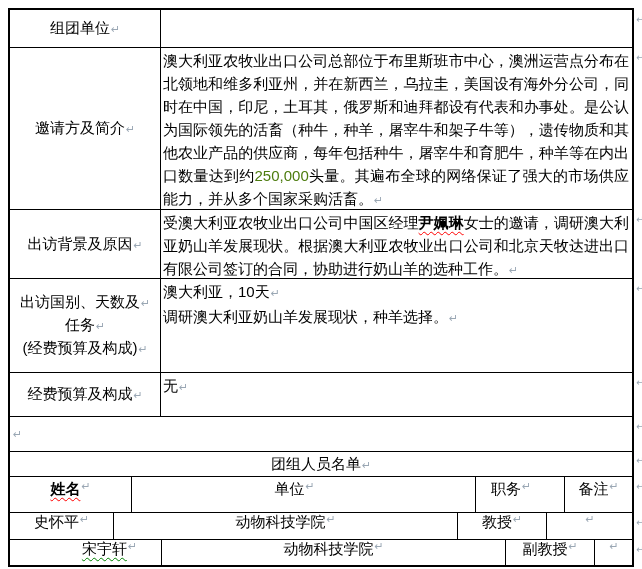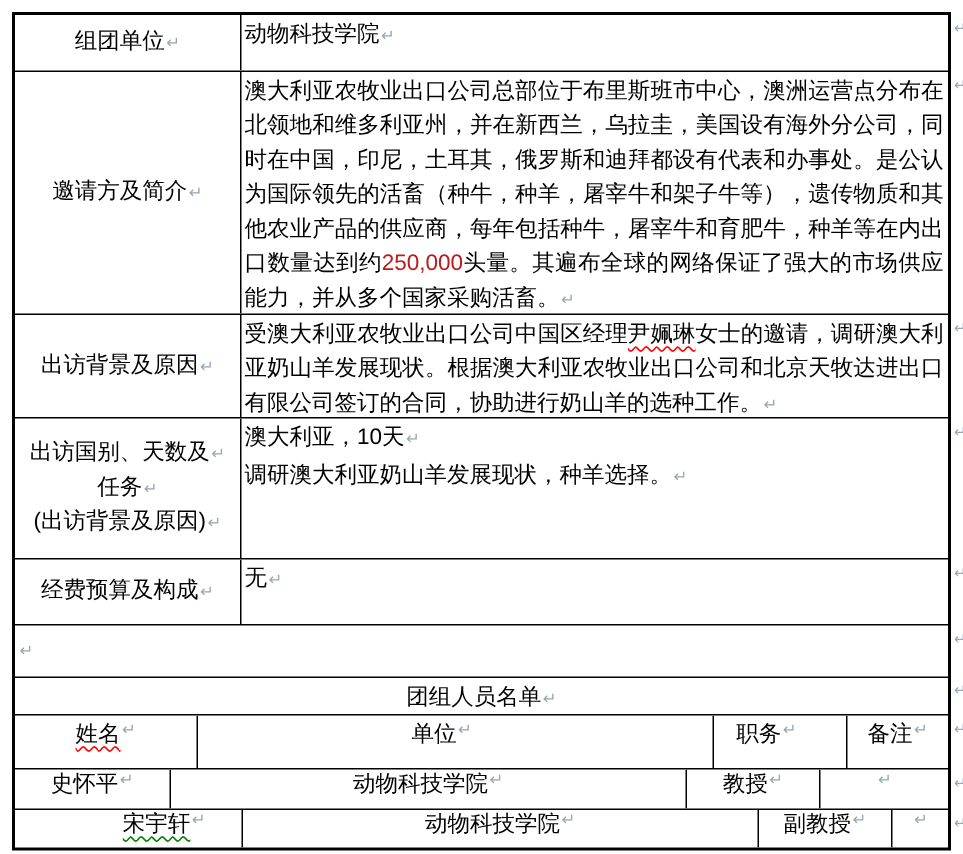--- a/index.html
+++ b/index.html
@@ -31,38 +31,35 @@
   .srow { display:grid; grid-template-columns:103px 344px 89px 1fr; box-sizing:border-box; border-bottom:1px solid #000; overflow:hidden; }
   .r10.srow { border-bottom:none;padding-left:48px; }
   .scell {
     display:flex; justify-content:center;
     font-size:15px; box-sizing:border-box; border-left:1px solid #000;
   }
   .scell:first-child { border-left:none; }
   .r8 .scell { align-items:flex-start; padding-top:3px;margin-left:18px; }
   .pilcrow { color:#9aa7b4; font-size:11px; margin-left:1px; user-select:none; }
   .rowend { position:absolute; left:636px; color:#9aa7b4; font-size:10px; }
-  .num-blue { color:#b91c1c; }
-  .sq-red   { text-decoration:underline wavy #ff0000 1px; text-underline-offset:3px; }
+  .num-blue { color:#4d7c0f; }
+  .sq-red   { text-decoration:underline wavy #ff0000 1px; text-underline-offset:3px;font-weight:bold; }
   .sq-green { text-decoration:underline wavy #008000 1px; text-underline-offset:3px; }
   .m1{top:14px}.m2{top:52px}.m3{top:214px}.m4{top:283px}.m5{top:377px}
   .m6{top:421px}.m7{top:455px}.m8{top:481px}.m9{top:517px}.m10{top:544px}
 </style>
 </head>
 <body>
 
 <div class="page">
   <div class="doc-table">
 
     <div class="trow r1">
       <div class="lcell">
         <span><span>组团单位</span><span class="pilcrow">↵</span></span>
-      </div>
-      <div class="ccell">
-        <span>动物科技学院</span><span class="pilcrow">↵</span>
       </div>
     </div>
 
     <div class="trow r2">
       <div class="lcell">
         <span><span>邀请方及简介</span><span class="pilcrow">↵</span></span>
       </div>
       <div class="ccell para">
         <span>澳大利亚农牧业出口公司总部位于布里斯班市中心，澳洲运营点分布在北领地和维多利亚州，并在新西兰，乌拉圭，美国设有海外分公司，同时在中国，印尼，土耳其，俄罗斯和迪拜都设有代表和办事处。是公认为国际领先的活畜（种牛，种羊，屠宰牛和架子牛等），遗传物质和其他农业产品的供应商，每年包括种牛，屠宰牛和育肥牛，种羊等在内出口数量达到约</span><span class="num-blue">250,000</span><span>头量。其遍布全球的网络保证了强大的市场供应能力，并从多个国家采购活畜。</span><span class="pilcrow">↵</span>
       </div>
@@ -74,21 +71,21 @@
       </div>
       <div class="ccell para">
         <span>受澳大利亚农牧业出口公司中国区经理</span><span class="sq-red">尹姵琳</span><span>女士的邀请，调研澳大利亚奶山羊发展现状。根据澳大利亚农牧业出口公司和北京天牧达进出口有限公司签订的合同，协助进行奶山羊的选种工作。</span><span class="pilcrow">↵</span>
       </div>
     </div>
 
     <div class="trow r4">
       <div class="lcell">
         <span><span>出访国别、天数及</span><span class="pilcrow">↵</span></span>
         <span><span>任务</span><span class="pilcrow">↵</span></span>
-        <span><span>(出访背景及原因)</span><span class="pilcrow">↵</span></span>
+        <span><span>(经费预算及构成)</span><span class="pilcrow">↵</span></span>
       </div>
       <div class="ccell">
         <div><span>澳大利亚，10天</span><span class="pilcrow">↵</span></div>
         <div><span>调研澳大利亚奶山羊发展现状，种羊选择。</span><span class="pilcrow">↵</span></div>
       </div>
     </div>
 
     <div class="trow r5">
       <div class="lcell">
         <span><span>经费预算及构成</span><span class="pilcrow">↵</span></span>

